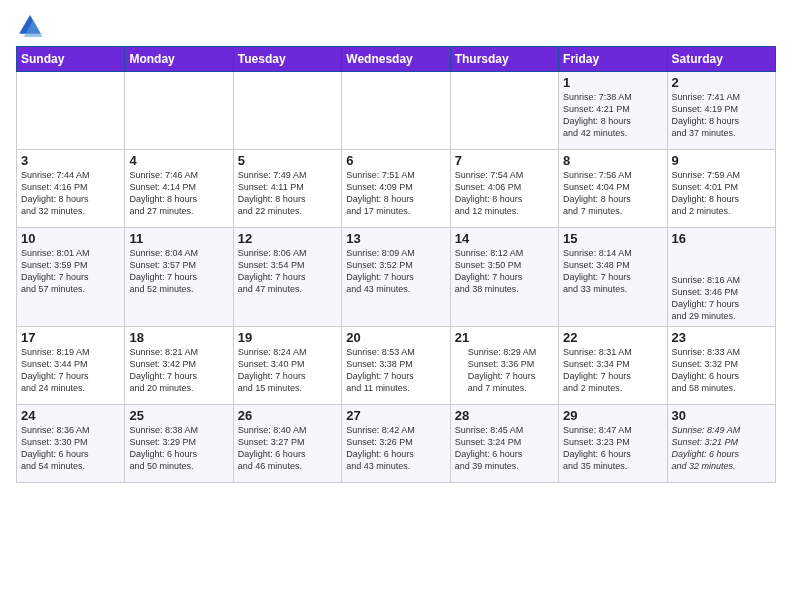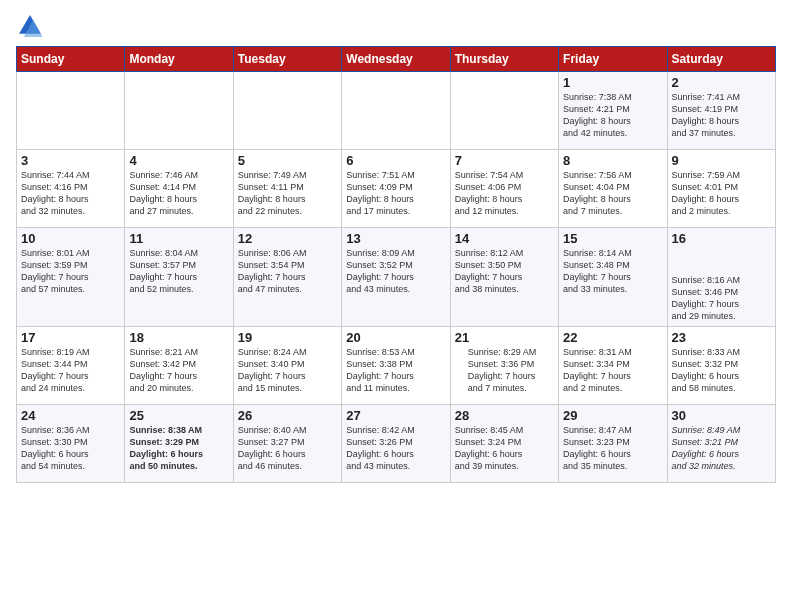--- a/index.html
+++ b/index.html
@@ -48,21 +48,21 @@
     .location {
       font-size: 14px;
       color: #444;
     }
     table {
       width: 100%;
       border-collapse: collapse;
       table-layout: fixed;
     }
     thead tr th {
-      background-color: #b91c1c;
+      background-color: #6d28d9;
       color: #fff;
       font-size: 12px;
       font-weight: bold;
       padding: 5px 4px;
       text-align: left;
       border: 1px solid #1a4fa0;
     }
     tbody tr td {
       vertical-align: top;
       border: 1px solid #ccc;
@@ -302,21 +302,21 @@
         <tr>
           <td>
             <span class="day-num">24</span>
             <div class="day-info" style="white-space: pre-line;">Sunrise: 8:36 AM
 Sunset: 3:30 PM
 Daylight: 6 hours
 and 54 minutes.</div>
           </td>
           <td>
             <span class="day-num">25</span>
-            <div class="day-info" style="white-space: pre-line; font-weight: bold;">Sunrise: 8:38 AM
+            <div class="day-info" style="white-space: pre-line;">Sunrise: 8:38 AM
 Sunset: 3:29 PM
 Daylight: 6 hours
 and 50 minutes.</div>
           </td>
           <td>
             <span class="day-num">26</span>
             <div class="day-info" style="white-space: pre-line;">Sunrise: 8:40 AM
 Sunset: 3:27 PM
 Daylight: 6 hours
 and 46 minutes.</div>

